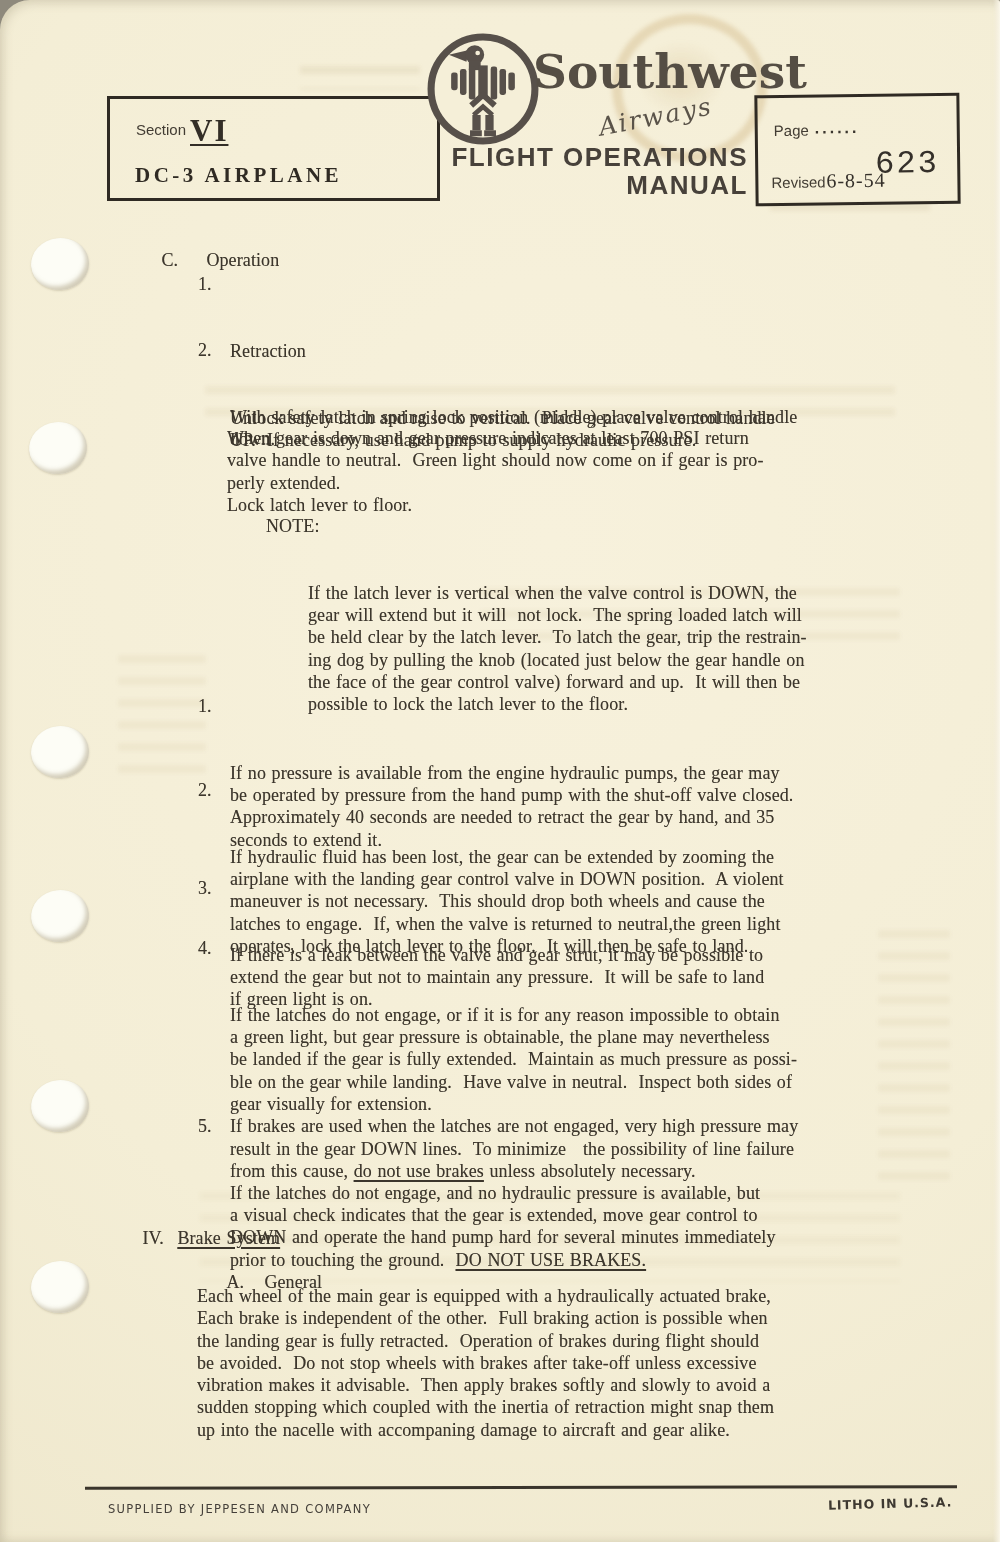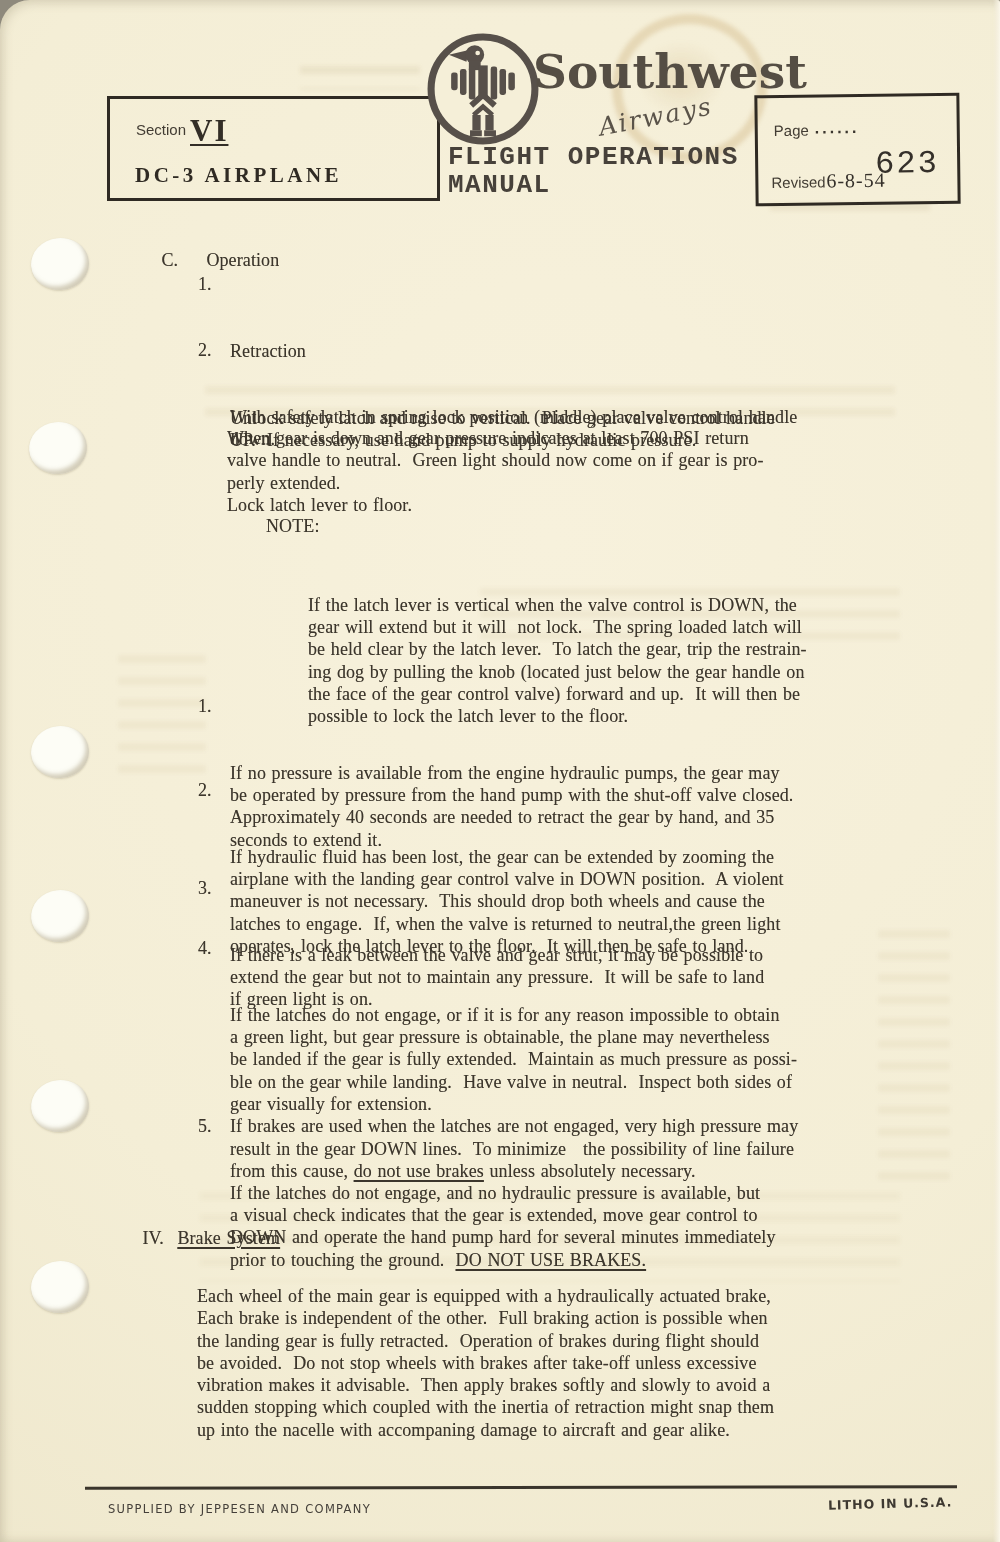--- a/index.html
+++ b/index.html
@@ -20,29 +20,29 @@
   .lbl-sans{font-family:"Liberation Sans", sans-serif;font-size:15px;color:#423c33;}
   .section-value{font-family:"Liberation Serif", serif;font-weight:bold;font-size:31px;letter-spacing:2px;
     text-decoration:underline;text-decoration-thickness:2px;text-underline-offset:3px;color:#332e27;}
   .aircraft{font-family:"Liberation Serif", serif;font-weight:bold;font-size:21px;letter-spacing:3.5px;color:#2f2a23;}
   .page-dots{font-family:"Liberation Sans", sans-serif;font-weight:bold;font-size:16px;letter-spacing:3px;color:#3a352d;}
   .page-number{font-family:Liberation Mono, monospace;font-size:32px;letter-spacing:2px;color:#35302a;margin-top:43px;}
   .revised-date{font-family:"Liberation Serif", serif;font-size:20px;letter-spacing:1px;color:#35302a;}
   
   .brand-name{font-family:"DejaVu Serif", serif;font-weight:bold;font-size:47px;letter-spacing:0px;color:#554e44;}
   .brand-script{font-family:"DejaVu Serif", serif;font-style:italic;font-size:25px;color:#5a5349;transform:rotate(-11deg);letter-spacing:2px;}
-  .manual-line{font-family:Liberation Mono, monospace;font-weight:bold;font-size:26px;letter-spacing:1.5px;color:#47413a;text-align:left;width:300px;}
+  .manual-line{font-family:Liberation Sans, sans-serif;font-weight:bold;font-size:26px;letter-spacing:1.5px;color:#47413a;text-align:right;width:300px;}
   
   .bt{font-family:"Liberation Serif", serif;font-size:18px;line-height:22.3px;color:#3c362c;
       white-space:pre;letter-spacing:0.1px;word-spacing:1px;text-shadow:0 0 0.5px rgba(60,54,44,0.45);}
   .num{position:absolute;left:-32px;top:0;}
   .item{position:absolute;}
   .hletter{display:inline-block;width:45px;}
   .u{text-decoration:underline;text-decoration-thickness:1.5px;text-underline-offset:3px;}
-  .note-body{margin-left:78px;margin-top:12px;}
+  .note-body{margin-left:78px;}
   
   .hole{position:absolute;width:58px;height:52px;border-radius:50%;background:#fdfdf6;
     box-shadow:inset -3px -4px 4px rgba(170,158,125,0.5), 0 1px 2px rgba(120,108,80,0.25);transform:rotate(-6deg);}
   
   .ghost-ring{position:absolute;border-radius:50%;border:10px solid rgba(188,152,84,0.26);filter:blur(2px);}
   .ghost-blob{position:absolute;background:radial-gradient(ellipse at center, rgba(188,152,84,0.20) 0%, rgba(188,152,84,0) 70%);filter:blur(2px);}
   .bleed{position:absolute;background:repeating-linear-gradient(180deg, rgba(150,120,60,0.09) 0 8px, rgba(0,0,0,0) 8px 22px);filter:blur(2px);}
   .edge-right{position:absolute;right:0;top:0;width:7px;height:1542px;background:linear-gradient(90deg, rgba(251,247,234,0), #fbf7ea);}
   
   .footer-rule{position:absolute;left:85px;top:1486px;width:872px;height:3px;background:#3a352c;transform:rotate(-0.1deg);}
@@ -196,20 +196,23 @@
     <div><span>If the latches do not engage, and no hydraulic pressure is available, but
 a visual check indicates that the gear is extended, move gear control to
 DOWN and operate the hand pump hard for several minutes immediately
 prior to touching the ground.  </span><span class="u">DO NOT USE BRAKES.</span></div>
   </div>
 
   <div class="abs bt" style="left:120px;top:1205px;">
     <span class="hletter" style="width:35px;">IV.</span><span class="u">Brake System</span>
   </div>
 
+  <div class="abs bt" style="left:204px;top:1249px;">
+    <span class="hletter" style="width:38px;">A.</span><span>General</span>
+  </div>
 
   <div class="abs bt" style="left:197px;top:1285px;">Each wheel of the main gear is equipped with a hydraulically actuated brake,
 Each brake is independent of the other.  Full braking action is possible when
 the landing gear is fully retracted.  Operation of brakes during flight should
 be avoided.  Do not stop wheels with brakes after take-off unless excessive
 vibration makes it advisable.  Then apply brakes softly and slowly to avoid a
 sudden stopping which coupled with the inertia of retraction might snap them
 up into the nacelle with accompaning damage to aircraft and gear alike.</div>
 
   <div class="footer-rule"></div>

